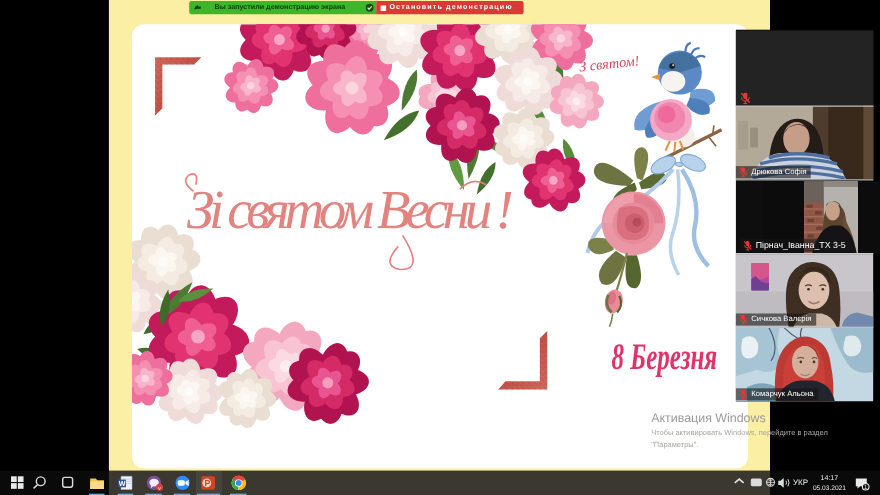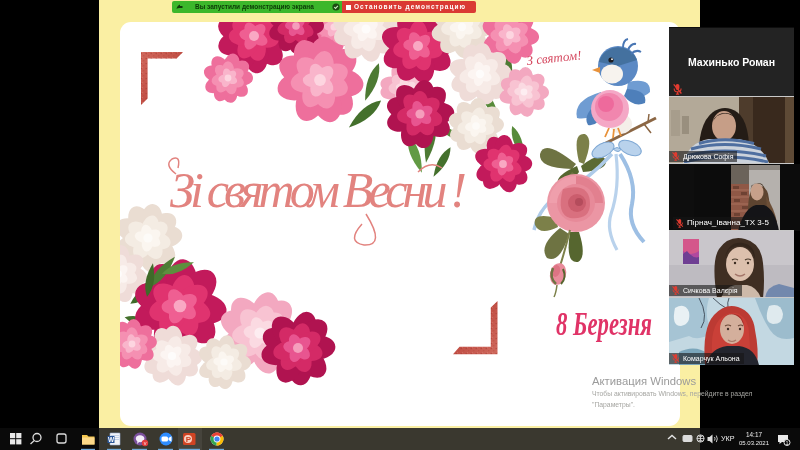--- a/index.html
+++ b/index.html
@@ -694,21 +694,20 @@
 </div>
 
 <div class="abs" style="left:342px;top:1px;width:134px;height:12px;background:#da3a33;border-radius:0 2px 2px 0;color:#fff;font-size:6.5px;font-weight:bold;line-height:12px;letter-spacing:1.02px;white-space:nowrap;">
   <span style="position:absolute;left:3.5px;top:3.5px;width:5.5px;height:5.5px;background:#fff;"></span>
   <span style="position:absolute;left:12px;top:0;">Остановить демонстрацию</span>
 </div>
 
 <div class="abs" style="left:669px;top:27px;width:125px;height:338px;background:#0e0e0e;">
 
 <div class="abs" style="left:0;top:0.5px;width:125px;height:68px;background:#232323;">
-  <div style="position:absolute;left:0;top:28px;width:125px;text-align:center;color:#fff;font-size:10.5px;font-weight:bold;">Махинько Роман</div>
   <svg style="position:absolute;left:4px;top:56px;" width="10" height="11" viewBox="0 0 9 10">
         <g transform="translate(0 0) scale(1.0)" stroke="#e23b30" fill="#e23b30">
           <rect x="2.4" y="0" width="3.4" height="5.4" rx="1.7" stroke="none"></rect>
           <path d="M1 4 a3.1 3.1 0 0 0 6.3 0 M4.1 7.4 v1.8 M2.6 9.2 h3" fill="none" stroke-width="1"></path>
           <path d="M0.6 0.4 L7.6 8.6" stroke-width="1.2"></path>
         </g>
       </svg>
 </div>
 <div class="abs" style="left:0;top:69px;width:125px;height:67px;"><svg width="125" height="67" viewBox="0 0 125 67">
 <rect width="125" height="67" fill="#b3a998"></rect>

